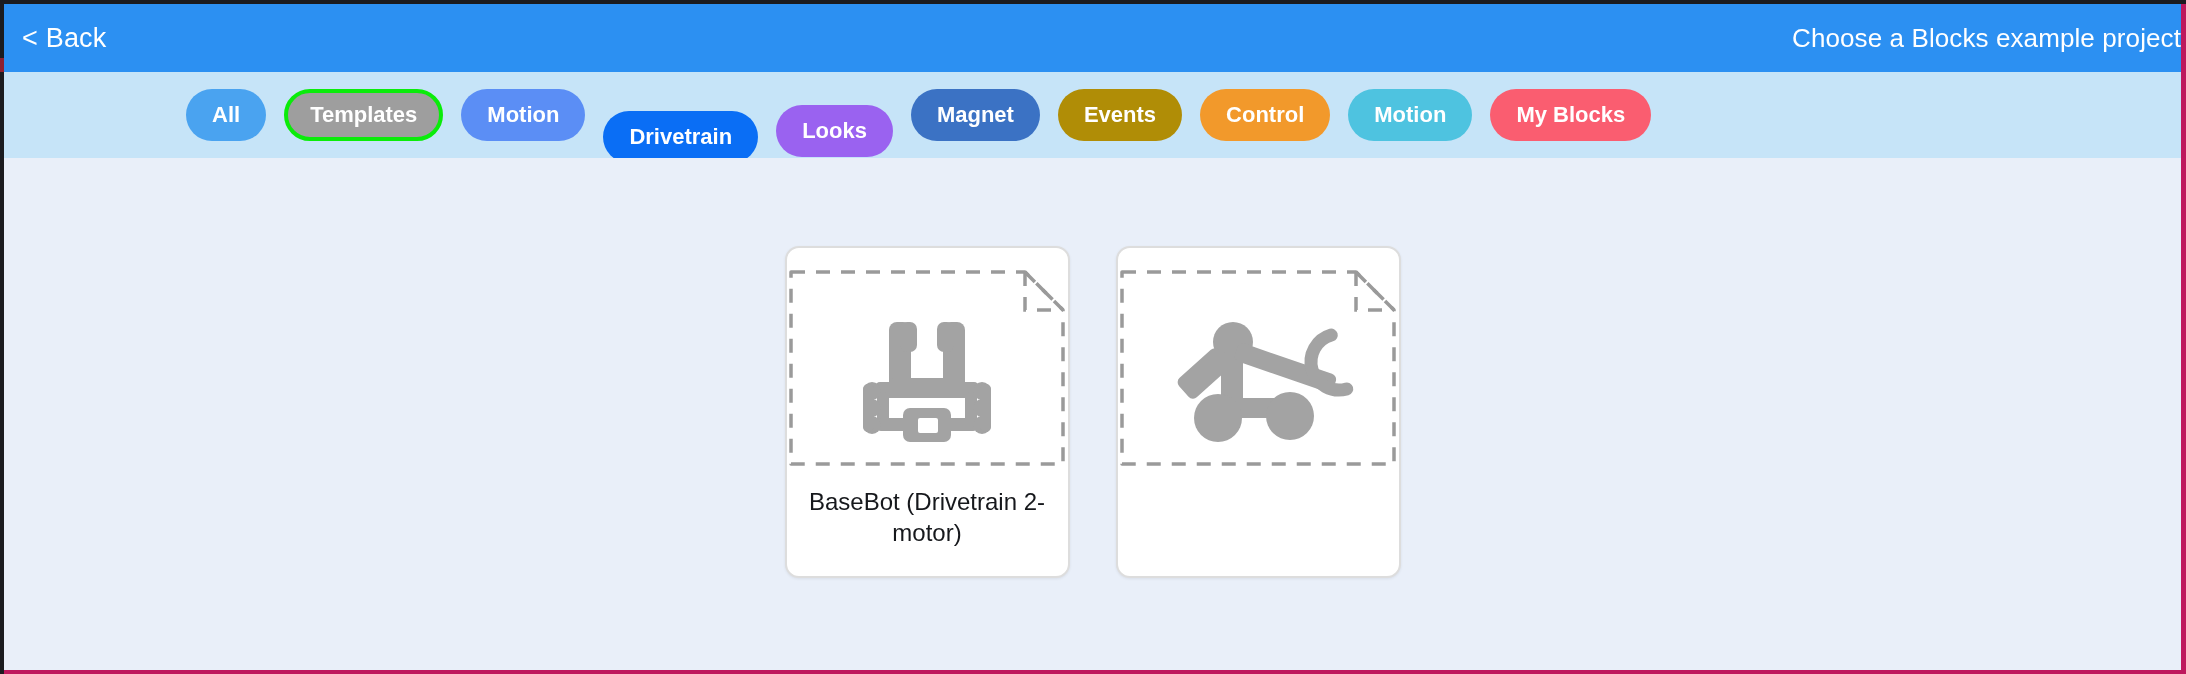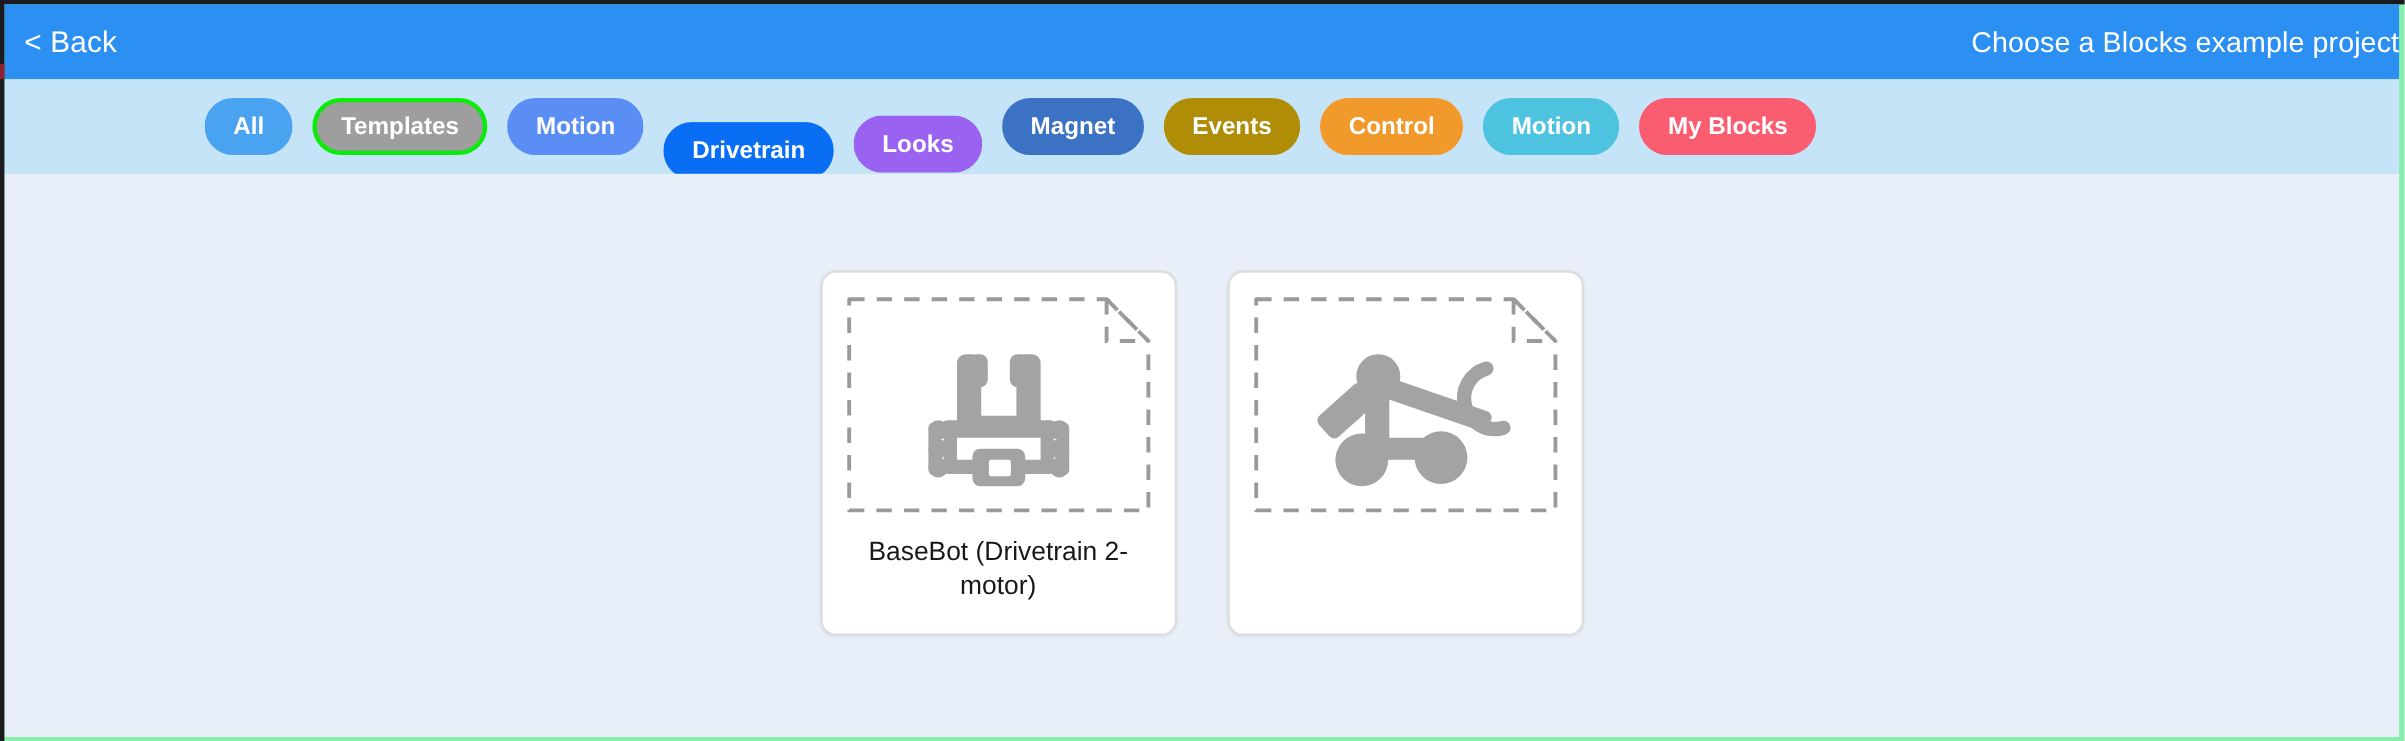--- a/index.html
+++ b/index.html
@@ -9,21 +9,21 @@
     height: 674px;
     overflow: hidden;
     font-family: "Liberation Sans", sans-serif;
     background: #ffffff;
   }
 
   #app {
     position: absolute;
     left: 0; top: 0;
     width: 2186px; height: 674px;
-    background: #86efac;
+    background: #be185d;
   }
 
   
   .frame-top {
     position: absolute; left: 0; top: 0;
     width: 2186px; height: 4px;
     background: #1b1b1f;
   }
   .frame-left {
     position: absolute; left: 0; top: 0;
@@ -110,21 +110,21 @@
   .cards-row {
     position: absolute;
     left: 0; top: 88px;
     width: 2177px;
     display: flex;
     justify-content: center;
     gap: 46px;
   }
 
   .card {
-    width: 324px;
+    width: 285px;
     height: 332px;
     background: #ffffff;
     border: 2px solid #dddddd;
     border-radius: 14px;
     box-shadow: 0 1px 3px rgba(0,0,0,0.07);
     display: flex;
     flex-direction: column;
     align-items: center;
     cursor: pointer;
     padding-top: 12px;

